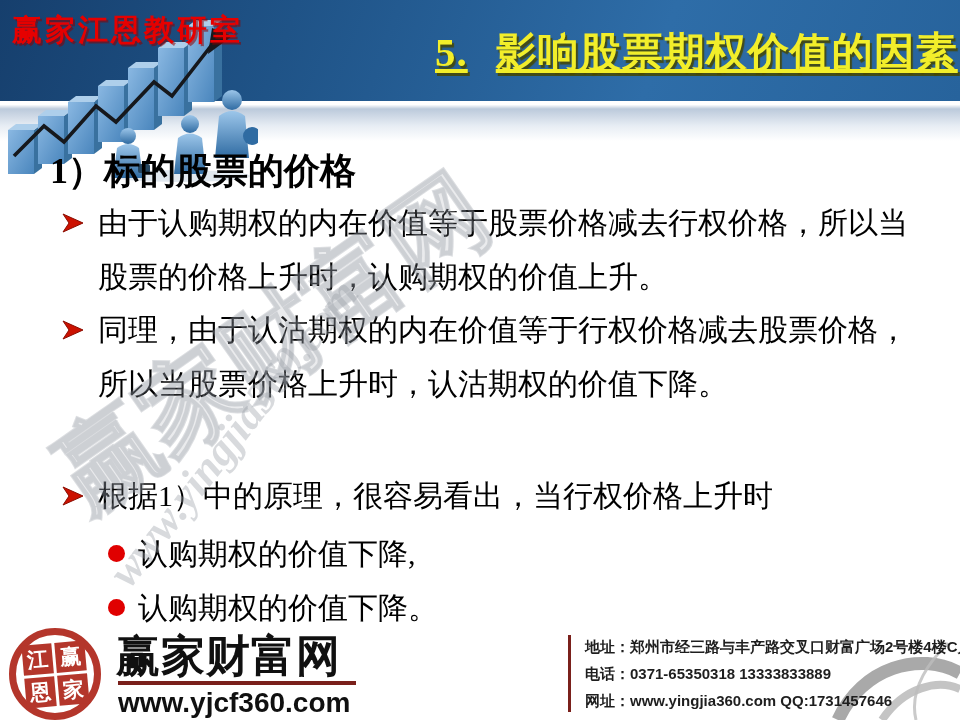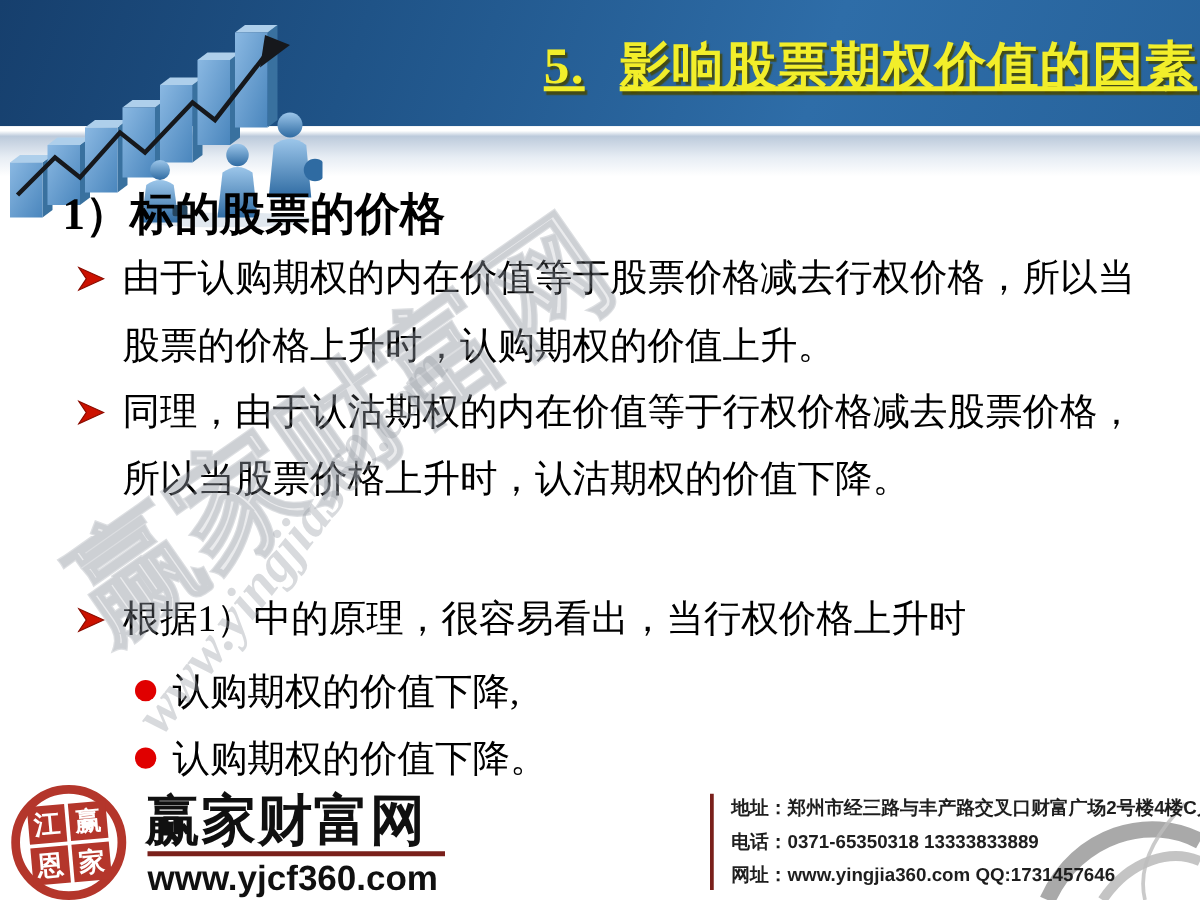--- a/index.html
+++ b/index.html
@@ -58,20 +58,21 @@
   .swirl{position:absolute;right:0;bottom:0;z-index:1;}
 </style>
 </head>
 <body>
 
 <div class="slide">
 
   <div class="header"></div>
   <div class="header-fade"></div>
 
+  <div class="brand">赢家江恩教研室</div>
 
   <div class="title">
     <span class="num">5.</span><span>影响股票期权价值的因素</span>
   </div>
 
   <svg class="chart-img" width="258" height="182" viewBox="0 0 258 182">
     <defs>
       <linearGradient id="barF" x1="0" y1="0" x2="1" y2="1">
         <stop offset="0" stop-color="#8ab8e2"></stop>
           <stop offset="1" stop-color="#4a86bd"></stop>

